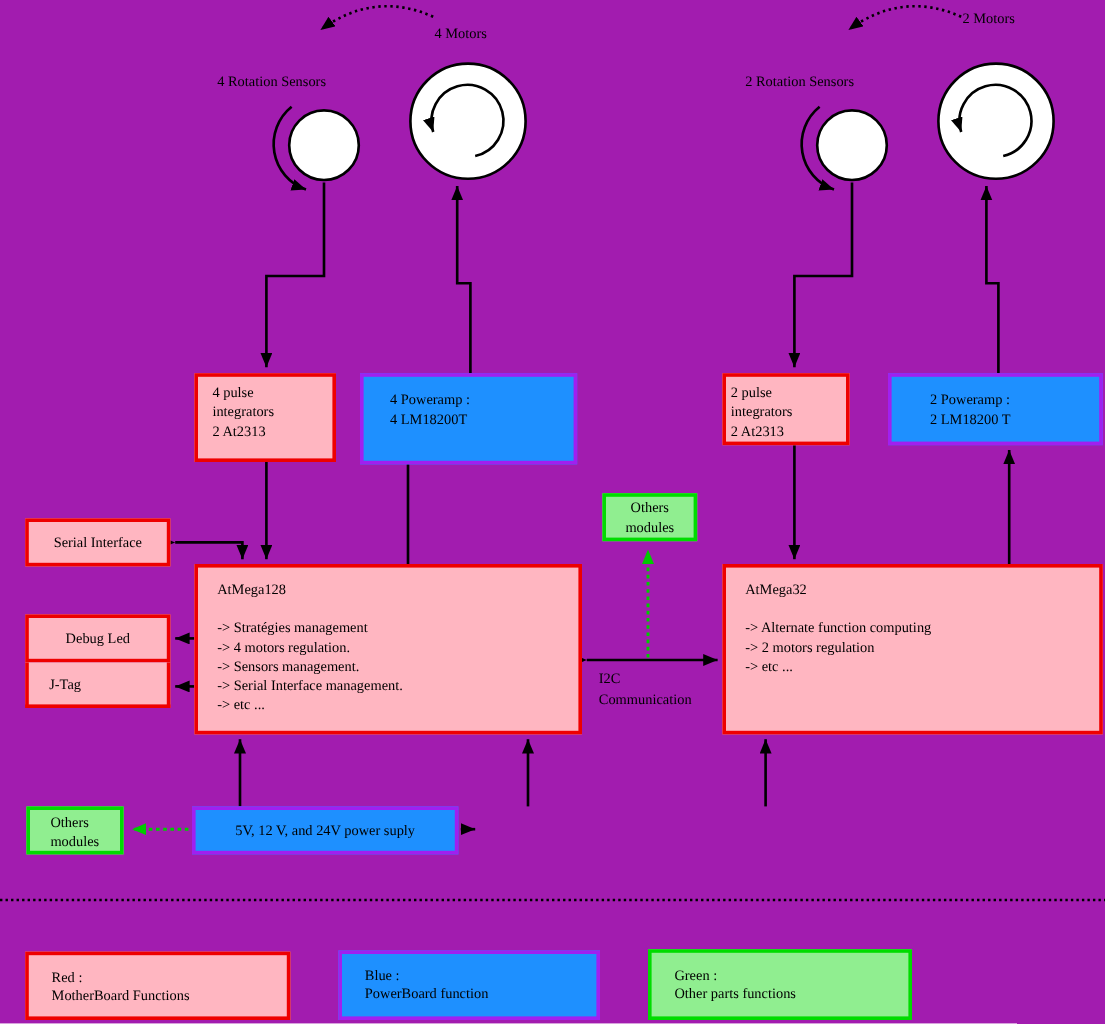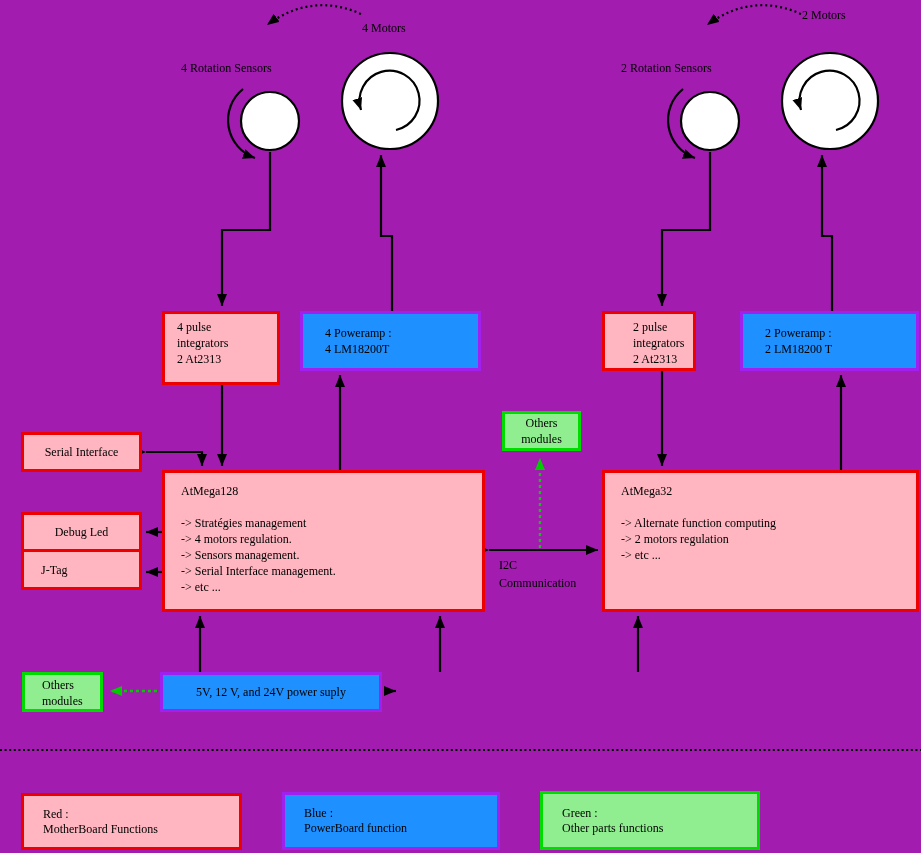--- a/index.html
+++ b/index.html
@@ -85,26 +85,26 @@
   </svg>
 
   <div class="lbl" style="left:362px;top:20px;">4 Motors</div>
   <div class="lbl" style="left:181px;top:60px;">4 Rotation Sensors</div>
   <div class="lbl" style="left:802px;top:7px;">2 Motors</div>
   <div class="lbl" style="left:621px;top:60px;">2 Rotation Sensors</div>
 
   <div class="box pink" style="left:162px;top:311px;width:118px;height:74px;padding:5px 0 0 12px;">4 pulse
 integrators
 2 At2313</div>
-  <div class="box blue" style="left:300px;top:311px;width:181px;height:60px;padding:11px 0 0 22px;">4 Poweramp :
+  <div class="box blue" style="left:300px;top:311px;width:181px;height:76px;padding:11px 0 0 22px;">4 Poweramp :
 4 LM18200T</div>
-  <div class="box pink" style="left:602px;top:311px;width:94px;height:60px;padding:5px 0 0 28px;">2 pulse
+  <div class="box pink" style="left:602px;top:311px;width:106px;height:60px;padding:5px 0 0 4px;">2 pulse
 integrators
 2 At2313</div>
-  <div class="box blue" style="left:740px;top:311px;width:179px;height:60px;padding:11px 0 0 22px;">2 Poweramp :
+  <div class="box blue" style="left:740px;top:311px;width:179px;height:60px;padding:11px 0 0 32px;">2 Poweramp :
 2 LM18200 T</div>
 
   <div class="box pink cc" style="left:21px;top:432px;width:121px;height:40px;">Serial Interface</div>
   <div class="box pink cc" style="left:21px;top:512px;width:121px;height:40px;">Debug Led</div>
   <div class="box pink cl" style="left:21px;top:552px;width:121px;height:38px;border-top:none;padding-left:17px;">J-Tag</div>
 
   <div class="box pink" style="left:162px;top:470px;width:323px;height:142px;padding:10px 0 0 16px;">AtMega128
 
 -&gt; Stratégies management
 -&gt; 4 motors regulation.

